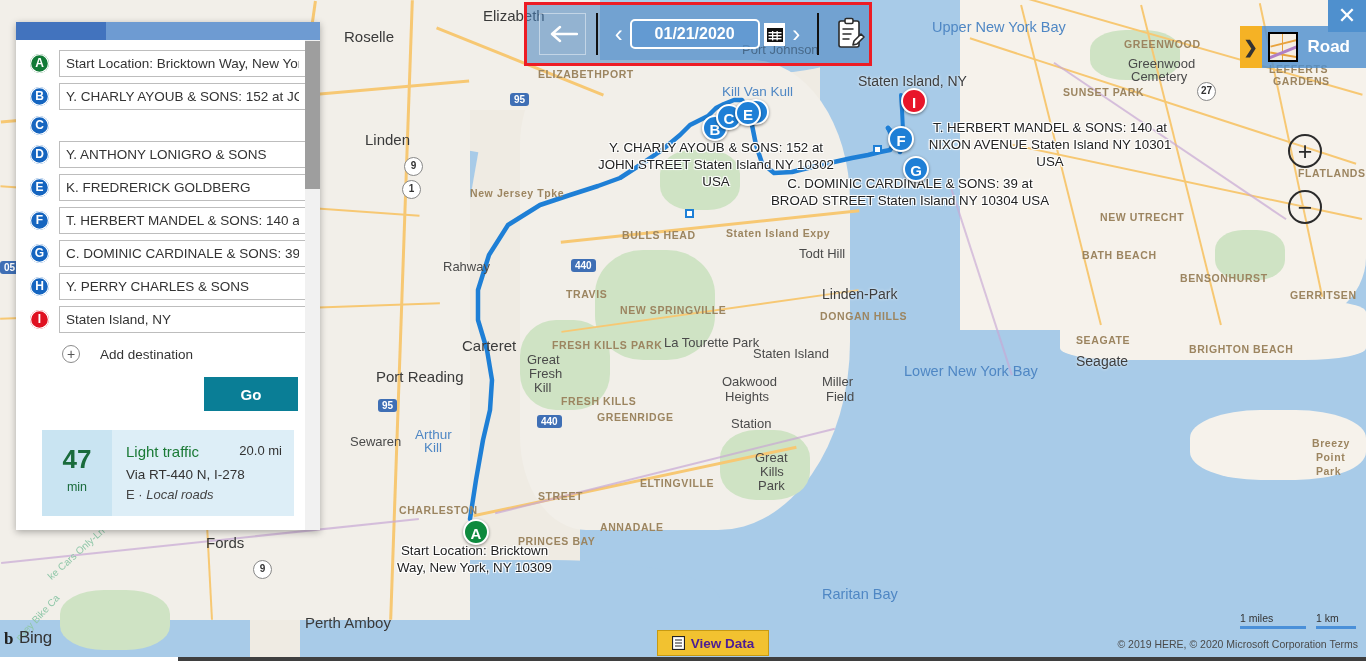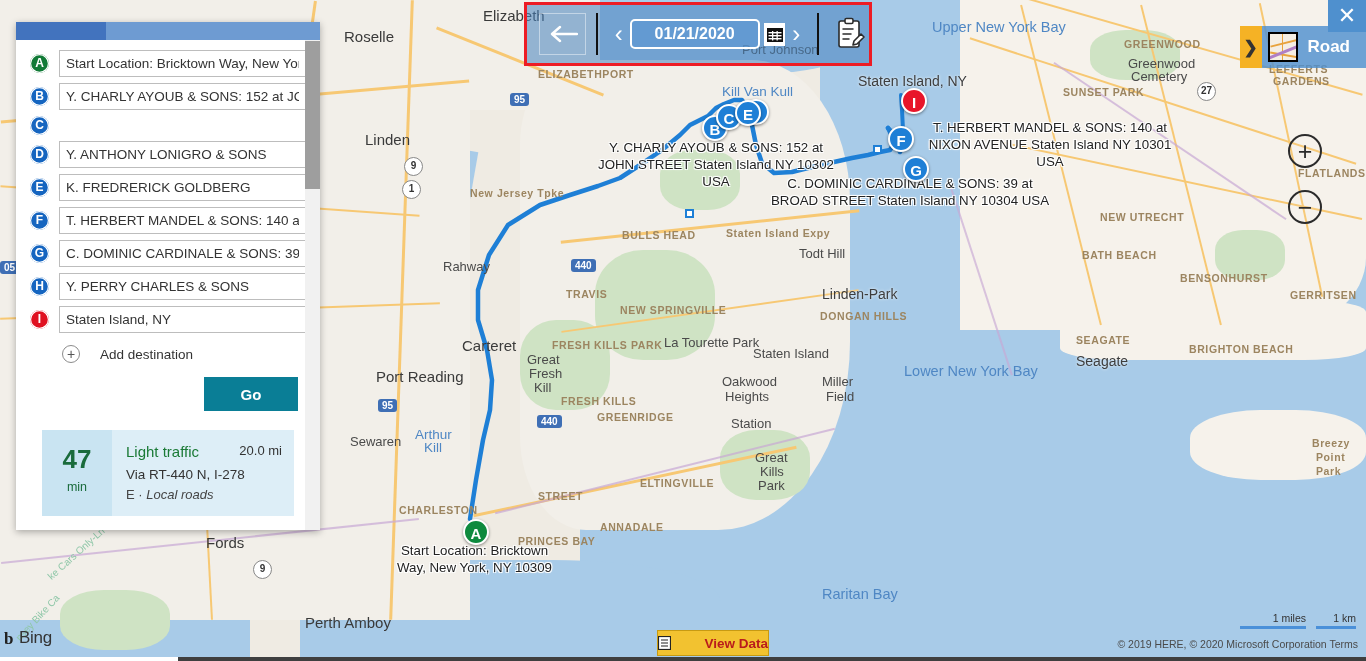--- a/index.html
+++ b/index.html
@@ -302,44 +302,44 @@
   #zoomIn { top: 134px; }
   #zoomOut { top: 190px; }
 
   
   #viewDataBtn {
     position: absolute;
     left: 657px; top: 630px;
     width: 112px; height: 26px;
     background: #F2C230;
     border: 1px solid #C79A12;
-    color: #b91c1c;
+    color: #4c1d95;
     font-size: 13.5px; font-weight: bold;
-    display: flex; align-items: center; justify-content: space-between;
+    display: flex; align-items: center; justify-content: center;
     gap: 6px;
     cursor: pointer; z-index: 36;
   }
   #bingLogo {
     position: absolute; left: 4px; top: 628px;
     display: flex; align-items: center; z-index: 36;
   }
   #bingLogo .bmark {
     width: 14px; height: 18px;
     color: #222; font-size: 17px; font-weight: bold;
     font-family: "Liberation Serif", serif;
   }
   #bingLogo .btext {
     color: #333; font-size: 17px;
     margin-left: 1px; letter-spacing: -.3px;
   }
   #scalebar {
     position: absolute; right: 10px; top: 612px;
     display: flex; gap: 10px; align-items: flex-start; z-index: 36;
   }
-  .scale-item { text-align: right; }
+  .scale-item { text-align: left; }
   .scale-item .sl { font-size: 10.5px; color: #333; display:block; }
   .scale-item .sbar { height: 3px; background: #4A90D9; margin-top: 2px; }
   #attribution {
     position: absolute; right: 8px; top: 638px;
     font-size: 10.5px; color: #4a4a4a; z-index: 36;
     white-space: nowrap;
   }
   #bottomEdge {
     position: absolute; left: 0; bottom: 0;
     width: 100%; height: 4px;

